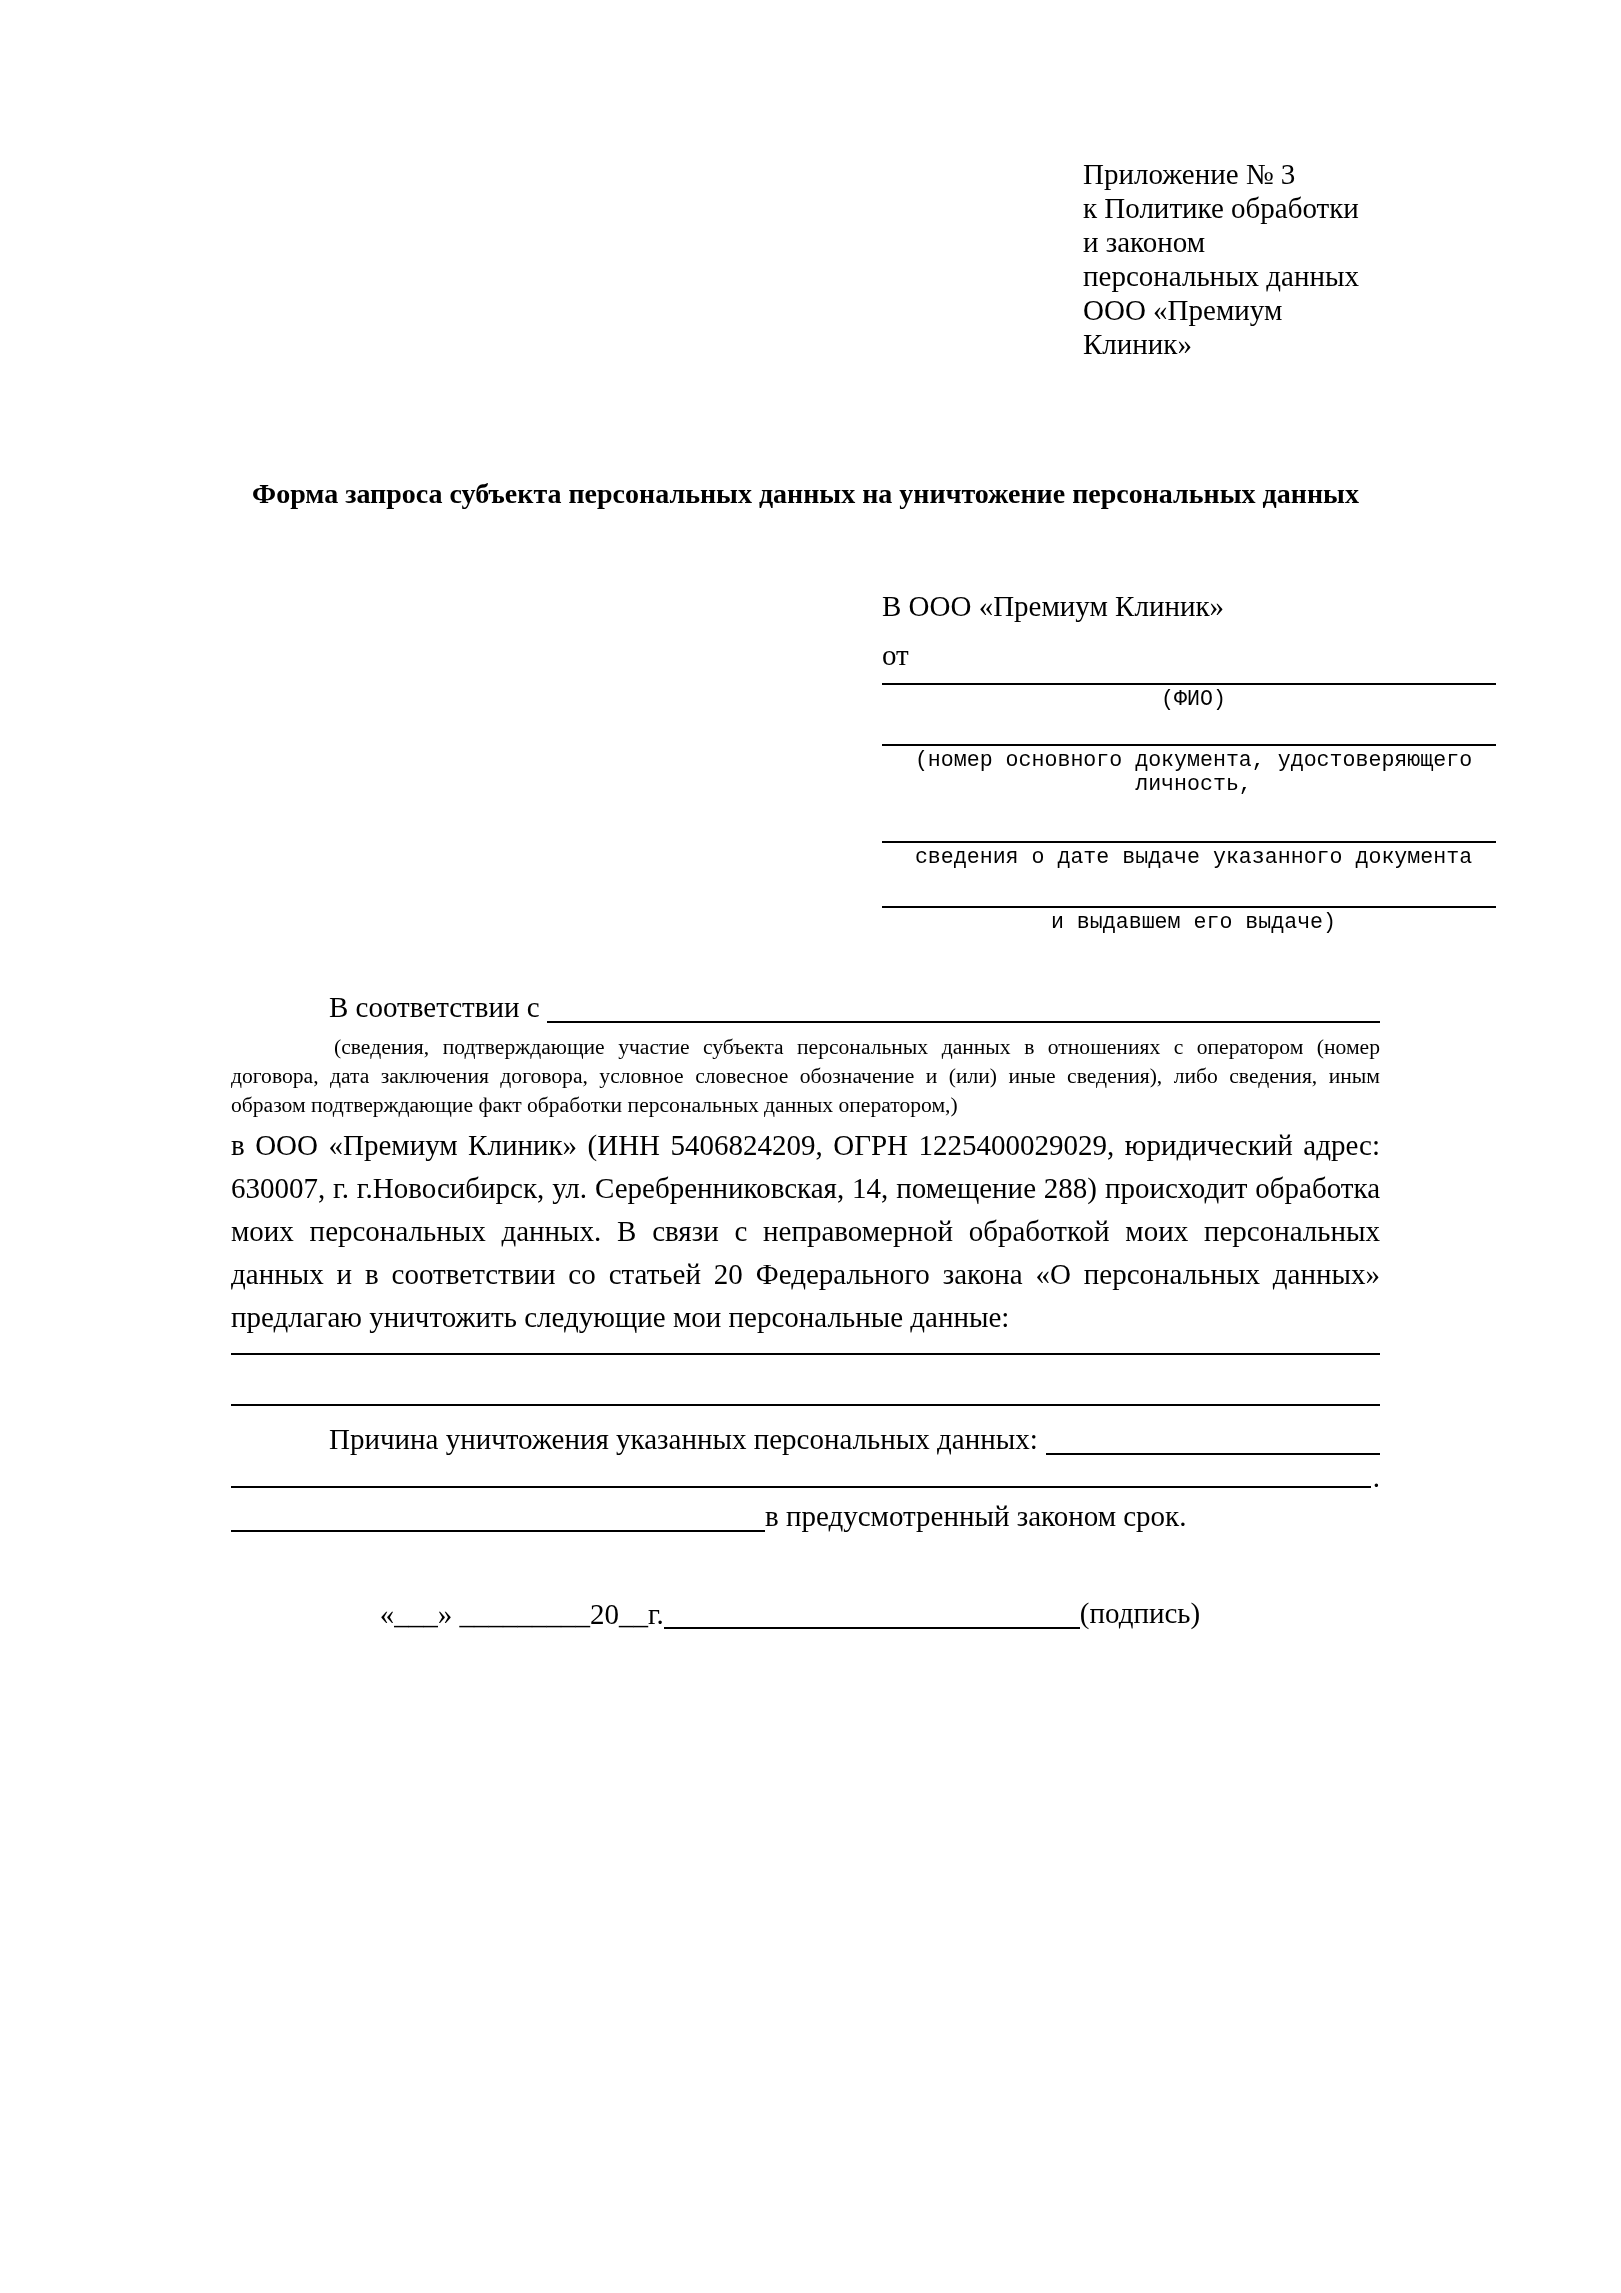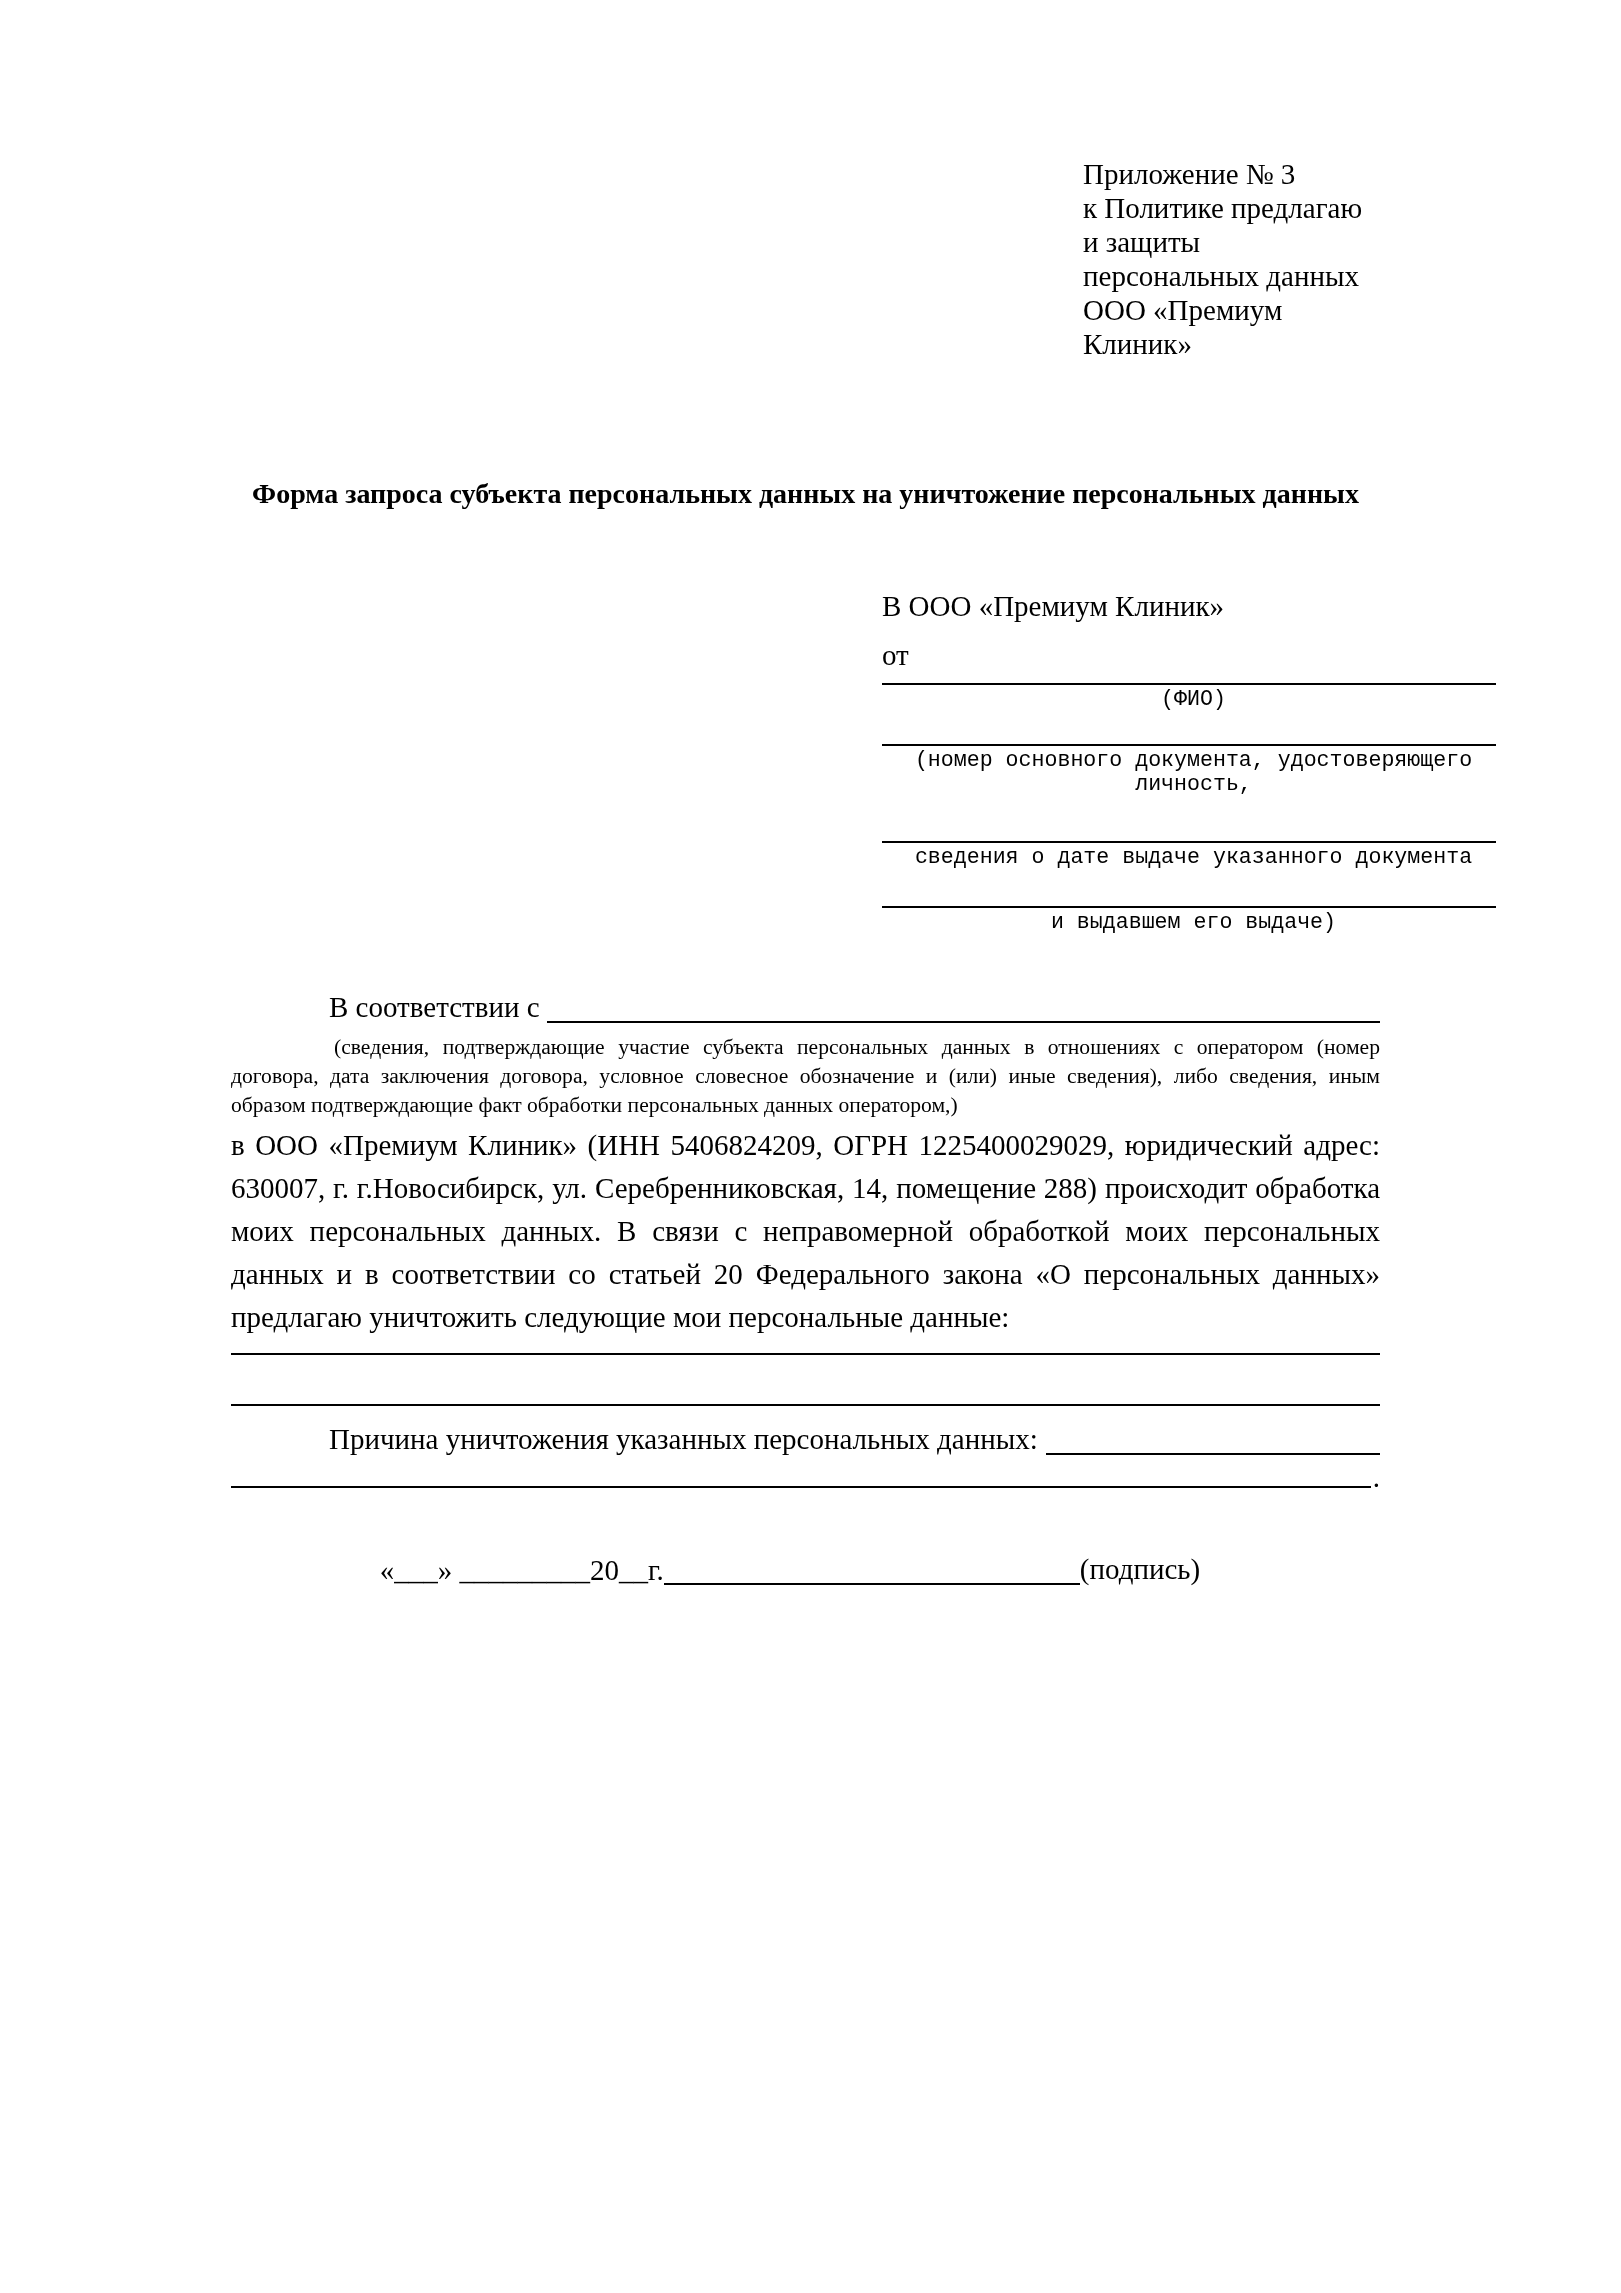--- a/index.html
+++ b/index.html
@@ -88,21 +88,21 @@
   .sig-line { width:416px; height:37px; border-bottom:2.9px solid #000; }
   .sig-caption { line-height:43px; white-space:nowrap; }
 </style>
 </head>
 <body>
 
 <div class="page">
 
   <div class="appendix">
     <div>Приложение № 3</div>
-    <div>к Политике предлагаю и защиты</div>
+    <div>к Политике обработки и законом</div>
     <div>персональных данных</div>
     <div>ООО «Премиум Клиник»</div>
   </div>
 
   <div class="doc-title">Форма запроса субъекта персональных данных на уничтожение персональных данных</div>
 
   <div class="addressee">
     <div class="line-text">В ООО «Премиум Клиник»</div>
     <div class="line-text">от</div>
     <div class="blank b1"></div>
@@ -129,20 +129,24 @@
 
   <div class="flex-row reason">
     <span class="label">Причина уничтожения указанных персональных данных:</span>
     <div class="fill-line"></div>
   </div>
   <div class="flex-row reason2">
     <div class="fill-line"></div>
     <span class="period">.</span>
   </div>
 
+  <div class="flex-row response-l2">
+    <div class="blank"></div>
+    <span class="tail">в предусмотренный законом срок.</span>
+  </div>
 
   <div class="footer-row">
     <span class="date-blank">«___» _________20__г.</span>
     <span class="sig-group">
       <span class="sig-line"></span>
       <span class="sig-caption">(подпись)</span>
     </span>
   </div>
 
 </div>

